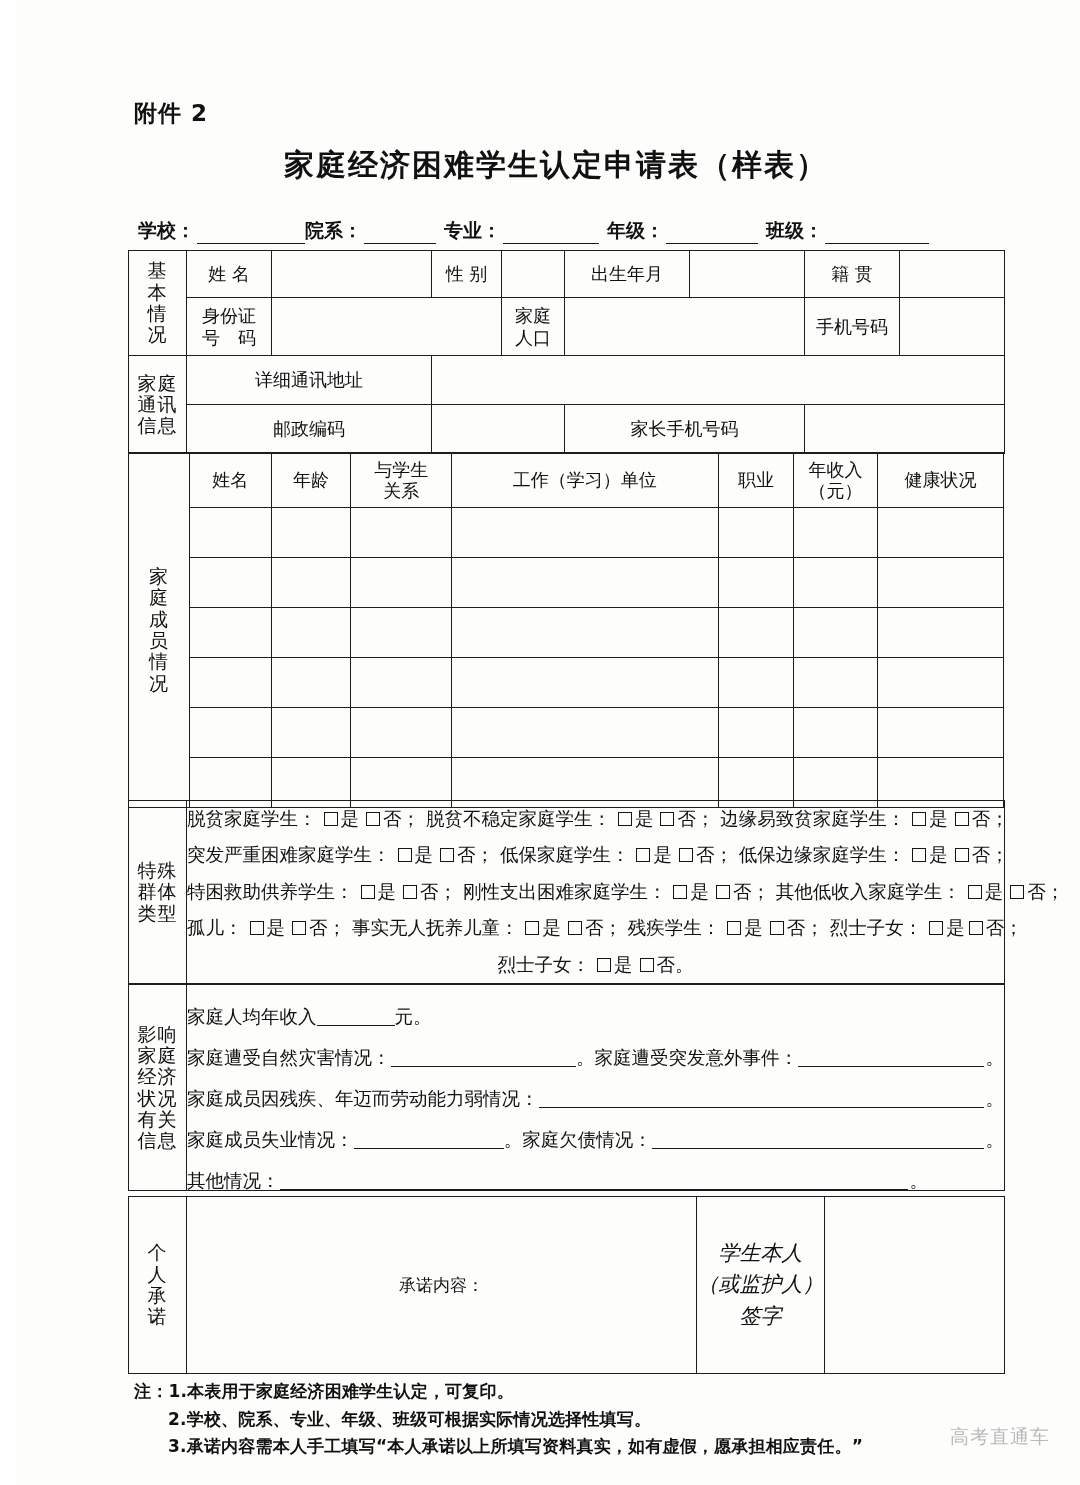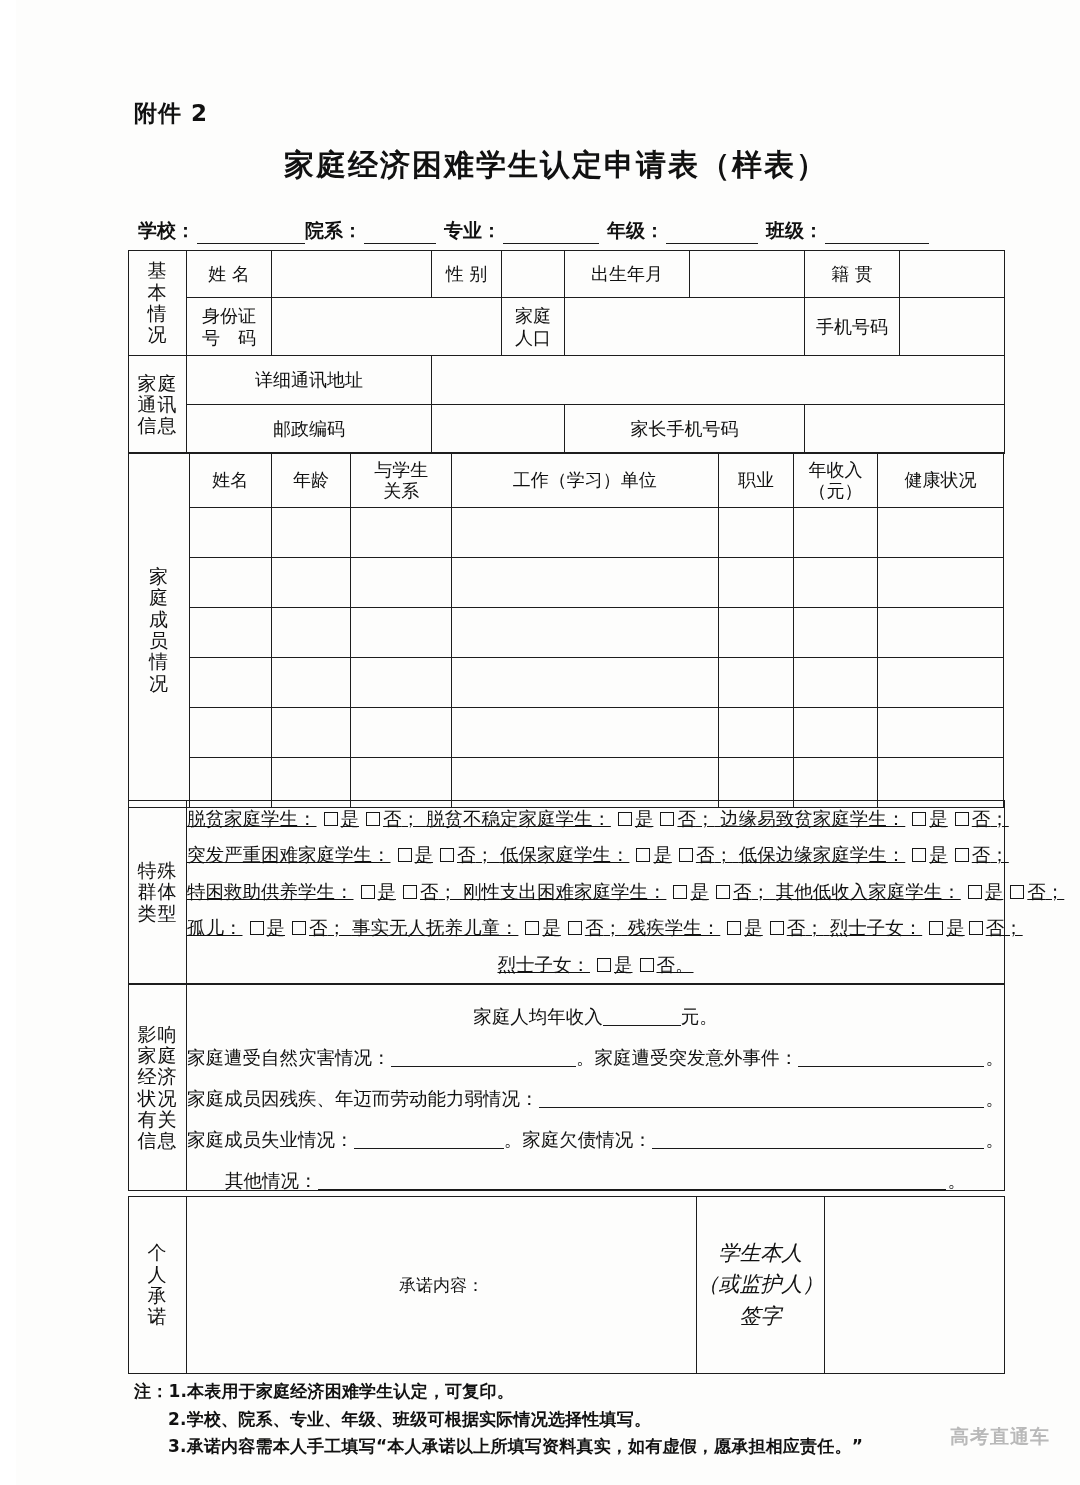--- a/index.html
+++ b/index.html
@@ -100,21 +100,20 @@
   .t-fam td.hdr { height: 54px; }
 
   
   .t-spec { left: 112px; top: 800px; width: 876px; }
   .spec-body {
     text-align: left;
     padding: 9px 0 9px 10px;
     font-size: 18.5px;
     line-height: 1.97;
     font-weight: 700;
-    text-decoration: underline;
   }
   .spec-body .row { white-space: nowrap; }
   .cb {
     display: inline-block;
     width: 12px; height: 12px;
     border: 1.6px solid #151515;
     margin: 0 3px 0 7px;
     vertical-align: -1px;
   }
   .cb.tight { margin-left: 4px; }
@@ -125,21 +124,20 @@
     text-align: left;
     padding: 12px 0 10px 10px;
     font-size: 18.5px;
     line-height: 1.0;
   }
   .infl-body .irow {
     white-space: nowrap;
     display: flex;
     align-items: flex-end;
     height: 41px;
-    justify-content: center;
   }
   .ul {
     display: inline-block;
     border-bottom: 1.5px solid #1a1a1a;
     height: 16px;
   }
   .u-small  { width: 78px; }
   .u-mid2   { width: 190px; }
   .u-long   { width: 318px; }
   .u-xlong  { width: 420px; }
@@ -173,21 +171,21 @@
   .notes .ni { padding-left: 34px; }
 
   
   .watermark {
     position: absolute;
     left: 934px;
     top: 1424px;
     font-size: 19px;
     color: #b9b9b9;
     letter-spacing: 1px;
-    font-weight: 700;
+    font-weight: 400;
   }
 </style>
 </head>
 <body>
 
 <div class="page">
 
   <div class="attach-label">附件 2</div>
   <div class="doc-title">家庭经济困难学生认定申请表（样表）</div>
 

